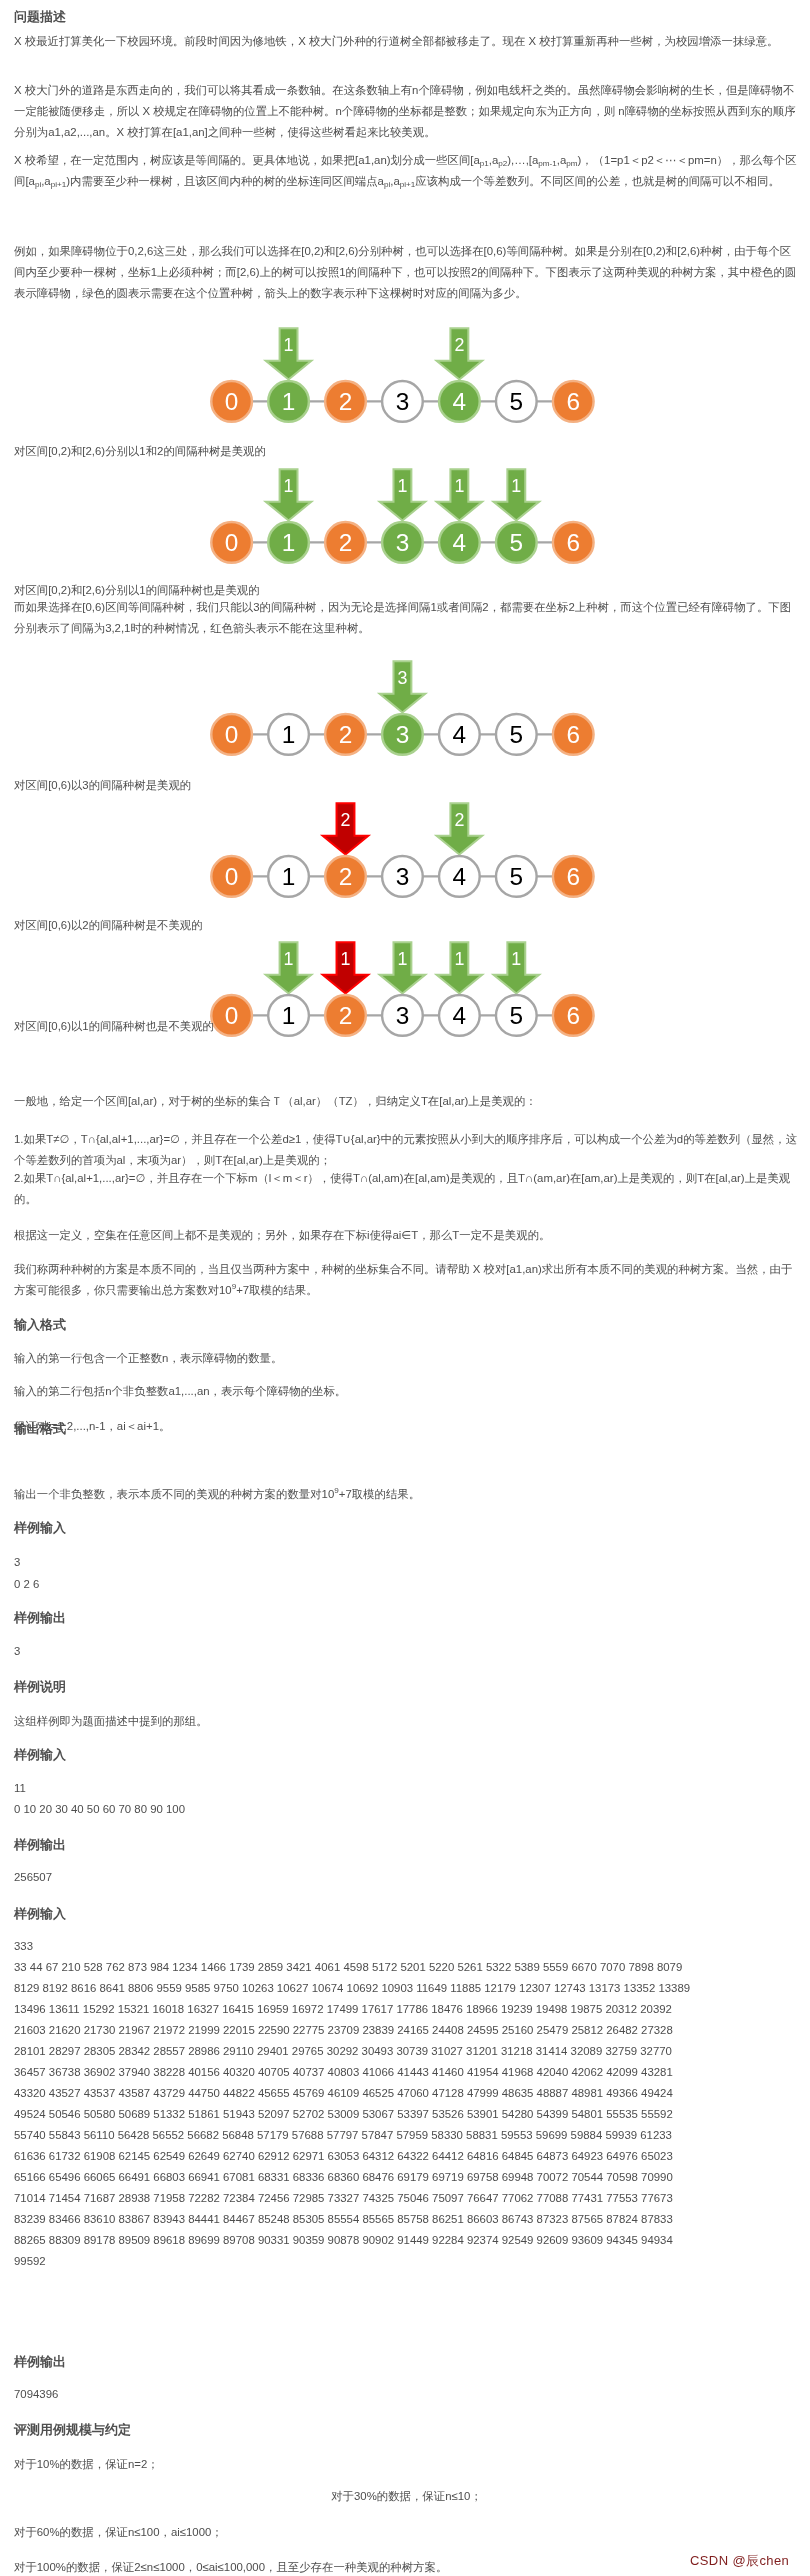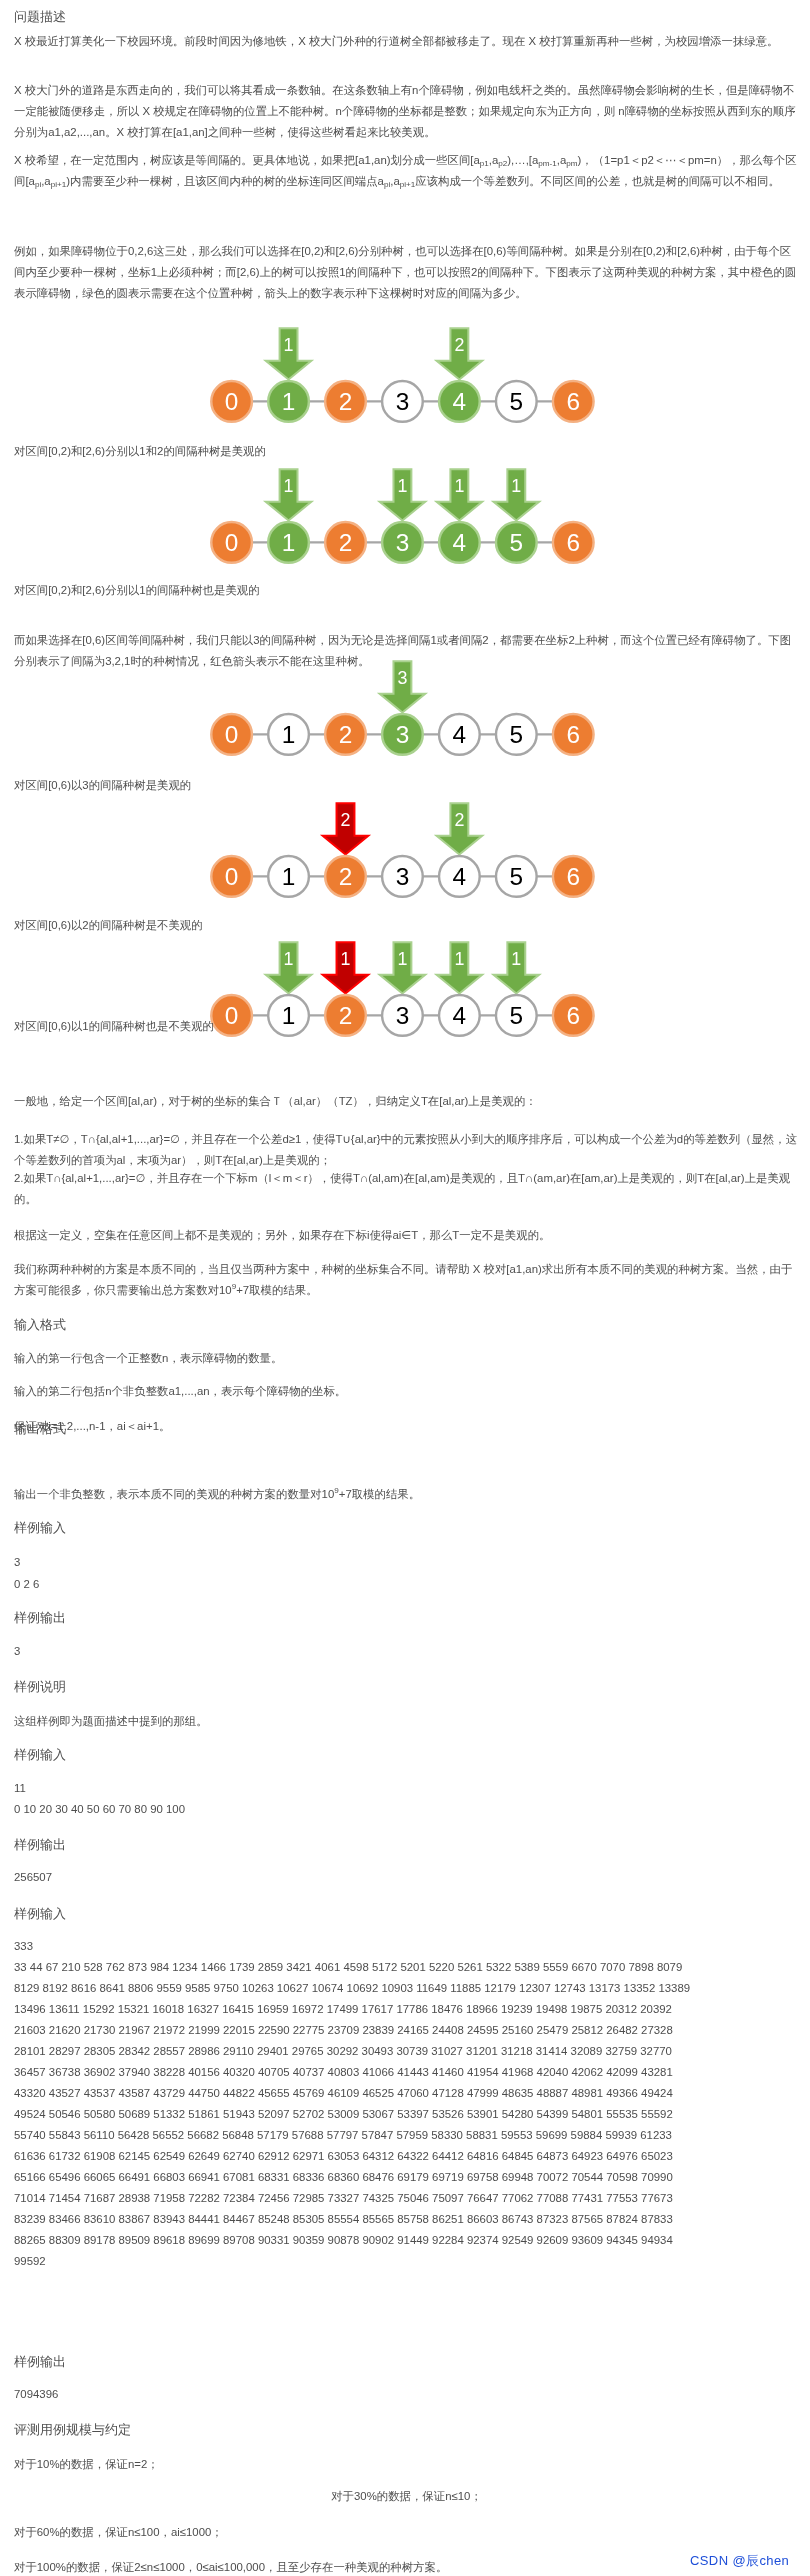--- a/index.html
+++ b/index.html
@@ -2,27 +2,27 @@
 <html style="font-size:13px"><head>
 <meta charset="utf-8">
 <style>
   html, body { margin: 0; padding: 0; background: #ffffff; }
   body {
     width: 810px; height: 2576px; position: relative; overflow: hidden;
     font-family: "Liberation Sans", "DejaVu Sans", sans-serif;
     color: #4d4d4d; font-size: 11.4px;
   }
   .blk { position: absolute; left: 14px; width: 785px; line-height: 21px; font-size: 11.4px; color: #4d4d4d; }
-  .h { position: absolute; left: 14px; font-size: 13px; font-weight: normal; color: #4f4f4f; line-height: 18px; }
+  .h { position: absolute; left: 14px; font-size: 13px; font-weight: bold; color: #4f4f4f; line-height: 18px; }
   .mono { position: absolute; left: 14px; width: 789px; line-height: 21px; font-size: 11.4px; color: #4d4d4d; }
   sub { font-size: 8.1px; vertical-align: -2.4px; line-height: 0; }
   sup { font-size: 8.1px; vertical-align: 4.9px; line-height: 0; }
   .diagram { position: absolute; left: 195px; width: 423px; height: 122px; }
   .diagram svg { display: block; }
-  .watermark { position: absolute; left: 690px; top: 2552px; font-size: 13px; color: #1d4ed8; letter-spacing: 0.4px; }
+  .watermark { position: absolute; left: 690px; top: 2552px; font-size: 13px; color: #7f1d1d; letter-spacing: 0.4px; }
 </style>
 </head>
 <body>
 
 <div class="h" style="top:8.1px;">问题描述</div>
 
 <div class="blk" style="top:31px;">X 校最近打算美化一下校园环境。前段时间因为修地铁，X 校大门外种的行道树全部都被移走了。现在 X 校打算重新再种一些树，为校园增添一抹绿意。</div>
 <div class="blk" style="top:80px;">X 校大门外的道路是东西走向的，我们可以将其看成一条数轴。在这条数轴上有n个障碍物，例如电线杆之类的。虽然障碍物会影响树的生长，但是障碍物不一定能被随便移走，所以 X 校规定在障碍物的位置上不能种树。n个障碍物的坐标都是整数；如果规定向东为正方向，则 n障碍物的坐标按照从西到东的顺序分别为a1,a2,...,an。X 校打算在[a1,an]之间种一些树，使得这些树看起来比较美观。</div>
 <div class="blk" style="top:150px;"><span>X 校希望，在一定范围内，树应该是等间隔的。更具体地说，如果把[a1,an)划分成一些区间[a</span><sub>p1</sub><span>,a</span><sub>p2</sub><span>),…,[a</span><sub>pm-1</sub><span>,a</span><sub>pm</sub><span>)，（1=p1＜p2＜⋯＜pm=n），那么每个区间[a</span><sub>pi</sub><span>,a</span><sub>pi+1</sub><span>)内需要至少种一棵树，且该区间内种的树的坐标连同区间端点a</span><sub>pi</sub><span>,a</span><sub>pi+1</sub><span>应该构成一个等差数列。不同区间的公差，也就是树的间隔可以不相同。</span></div>
 <div class="blk" style="top:241px;">例如，如果障碍物位于0,2,6这三处，那么我们可以选择在[0,2)和[2,6)分别种树，也可以选择在[0,6)等间隔种树。如果是分别在[0,2)和[2,6)种树，由于每个区间内至少要种一棵树，坐标1上必须种树；而[2,6)上的树可以按照1的间隔种下，也可以按照2的间隔种下。下图表示了这两种美观的种树方案，其中橙色的圆表示障碍物，绿色的圆表示需要在这个位置种树，箭头上的数字表示种下这棵树时对应的间隔为多少。</div>
@@ -114,21 +114,21 @@
         <text x="395" y="105" text-anchor="middle" font-size="30" fill="#ffffff" font-family="Liberation Sans, sans-serif">5</text>
       </g>
       <g>
         <circle cx="465" cy="95" r="25" fill="#ed7d31" stroke="#f4b183" stroke-width="3"></circle>
         <text x="465" y="105" text-anchor="middle" font-size="30" fill="#ffffff" font-family="Liberation Sans, sans-serif">6</text>
       </g>
     </svg>
   </div>
 <div class="blk" style="top:580px;">对区间[0,2)和[2,6)分别以1的间隔种树也是美观的</div>
 
-<div class="blk" style="top:630px;">而如果选择在[0,6)区间等间隔种树，我们只能以3的间隔种树，因为无论是选择间隔1或者间隔2，都需要在坐标2上种树，而这个位置已经有障碍物了。下图分别表示了间隔为3,2,1时的种树情况，红色箭头表示不能在这里种树。</div>
+<div class="blk" style="top:597px;">而如果选择在[0,6)区间等间隔种树，我们只能以3的间隔种树，因为无论是选择间隔1或者间隔2，都需要在坐标2上种树，而这个位置已经有障碍物了。下图分别表示了间隔为3,2,1时的种树情况，红色箭头表示不能在这里种树。</div>
 
 <div class="diagram" style="top:657px;">
     <svg width="423" height="106" viewBox="0 0 520 130" style="font-size:14px">
       <line x1="45" y1="95" x2="465" y2="95" stroke="#a6a6a6" stroke-width="3"></line>
       <g>
         <polygon points="244,5 266,5 266,45 283,45 255,68 227,45 244,45" fill="#70ad47" stroke="#a9d18e" stroke-width="2.5" stroke-linejoin="miter"></polygon>
         <text x="255" y="33" text-anchor="middle" font-size="22" fill="#ffffff" font-family="Liberation Sans, sans-serif">3</text>
       </g>
       <g>
         <circle cx="45" cy="95" r="25" fill="#ed7d31" stroke="#f4b183" stroke-width="3"></circle>

